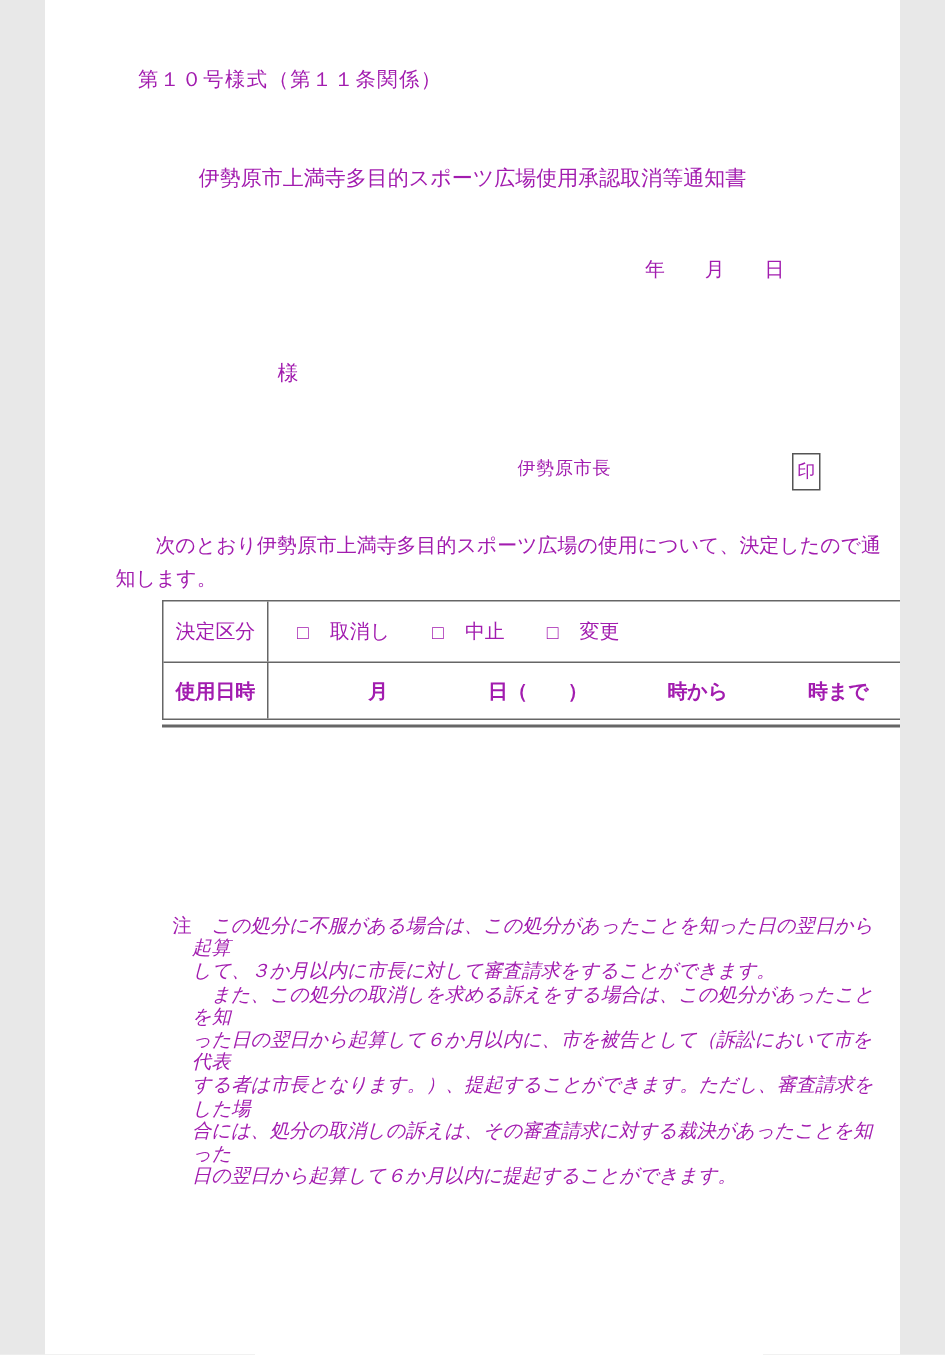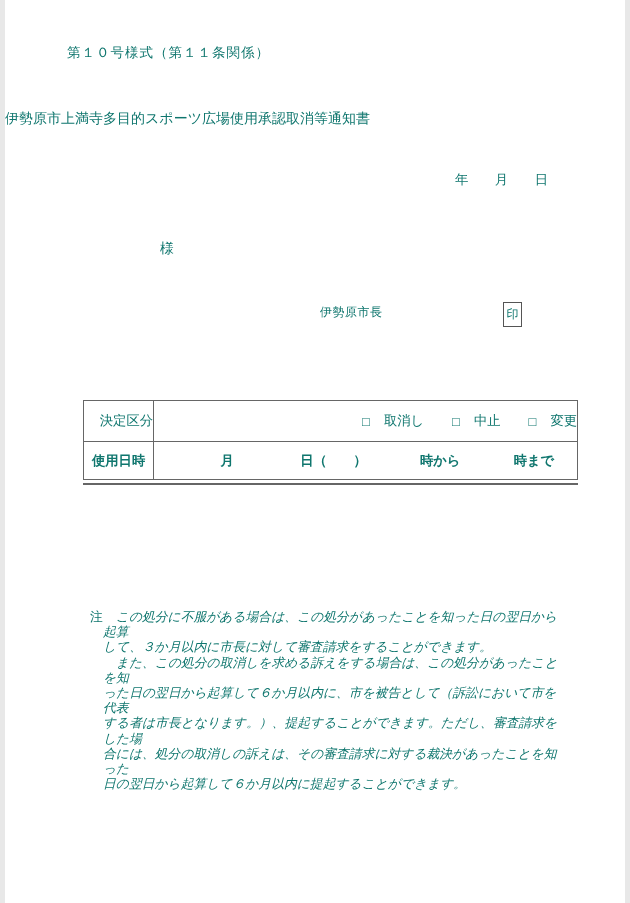--- a/index.html
+++ b/index.html
@@ -1,31 +1,31 @@
 <!DOCTYPE html>
 <html lang="ja"><head>
 <meta charset="utf-8">
 <style>
   html,body{margin:0;padding:0;background:#e8e8e8;}
   .page{
     position:relative;
-    width:620px;height:903px;
+    width:570px;height:903px;
     margin:0 auto;
     background:#ffffff;
     font-family:"Liberation Serif","DejaVu Serif",serif;
-    color:#0f766e;
+    color:#a21caf;
     overflow:hidden;
   }
   .form-number{
     position:absolute;left:62px;top:44px;
     font-size:13.5px;letter-spacing:1px;
   }
   .doc-title{
     position:absolute;left:0;top:110px;width:100%;
-    font-size:14px;
+    text-align:center;font-size:14px;
   }
   .date-line{
     position:absolute;right:77px;top:171px;
     font-size:13.3px;white-space:pre;
   }
   .honorific{
     position:absolute;left:155px;top:240px;
     font-size:14px;
   }
   .issuer{
@@ -57,21 +57,21 @@
     border-right:1px solid #666;
     display:flex;align-items:center;
     padding-left:8px;
     font-size:13.3px;
   }
   .cell-c{
     display:flex;align-items:center;
     font-size:13.3px;
   }
   .row-line{grid-column:1 / span 2;height:0;border-top:1px solid #666;}
-  .r1{height:40px;justify-content:flex-end;}
+  .r1{height:40px;}
   .r2{height:37px;font-weight:bold;}
   .r3{height:110px;}
   .opts{display:flex;align-items:center;gap:28px;padding-left:19px;}
   .opt{display:flex;align-items:center;gap:14px;}
   .chk{font-size:13px;line-height:1;}
   .pre{white-space:pre;}
   .note{
     position:absolute;left:85px;top:610px;
     display:flex;
     font-size:12.8px;line-height:15.2px;
@@ -91,20 +91,22 @@
   <div class="date-line">年　　月　　日</div>
 
   <div class="honorific">様</div>
 
   <div class="issuer">伊勢原市長</div>
 
   <div class="seal-box">
     <span>印</span>
   </div>
 
+  <div class="body-par">　　次のとおり伊勢原市上満寺多目的スポーツ広場の使用について、決定したので通
+知します。</div>
 
   <div class="tbl">
 
     <div class="tbl-box">
 
       <div class="cell-h r1">
         <span>決定区分</span>
       </div>
       <div class="cell-c r1">
         <div class="opts">

